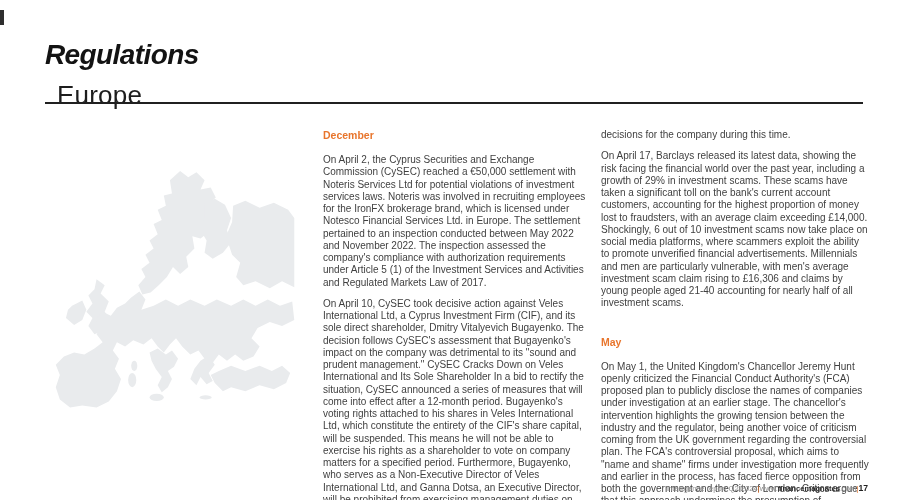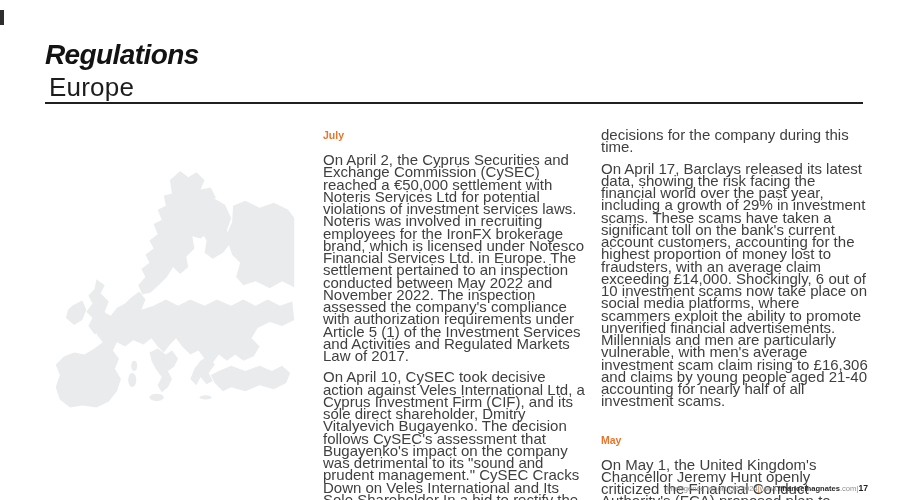--- a/index.html
+++ b/index.html
@@ -8,37 +8,37 @@
     font-family:"Liberation Sans", sans-serif; overflow:hidden;
   }
   .edge-mark { position:absolute; left:0; top:10px; width:4px; height:15px; background:#2e2e2e; }
 
   .header { position:absolute; left:45px; top:41px; }
   .title-bold {
     margin:0; font-size:28px; line-height:28px; font-weight:700;
     letter-spacing:-0.6px; color:#131313;font-style:italic;
   }
   .title-light {
-    margin:4px; font-size:26px; line-height:28px; font-weight:300;
+    margin:12px; font-size:26px; line-height:28px; font-weight:300;
     letter-spacing:0.2px; color:#1d1d1d;
   }
   .rule { position:absolute; left:45px; top:102px; width:818px; border-top:2px solid #202020; }
 
   .map-wrap { position:absolute; left:50px; top:165px; width:248px; height:265px; }
 
   .col { position:absolute; top:129px; }
   .col-left  { left:323px; width:266px; }
   .col-right { left:601px; width:268px; }
 
   .month-heading {
     margin:0 0 13px 0; font-size:10.5px; font-weight:700; color:#E8752C;
   }
   .month-heading.may { margin-top:26px; }
   p.body {
-    margin:0 0 9px 0; font-size:15px; line-height:12.25px; color:#3f3f3f;
+    margin:0 0 9px 0; font-size:10px; line-height:12.25px; color:#3f3f3f;
   }
 
   .footer {
     position:absolute; right:32px; bottom:7px; display:flex; align-items:center;
     gap:0; font-size:7.6px; color:#8f8f8f;
   }
   .footer .sep { color:#E8752C; font-size:8px; }
   .footer .site-name { font-weight:700; color:#2a2a2a; }
   .footer .page-num { font-weight:700; color:#222222; font-size:8.6px; }
 </style>
@@ -79,21 +79,21 @@
 
         <path d="M146,192 L154,187 L160,196 L154,204 L158,212 L152,215 L146,208 L142,216 L136,210 L140,200 Z"></path>
         <ellipse cx="151" cy="228" rx="6" ry="2"></ellipse>
 
         <path d="M164,202 L176,197 L190,202 L204,197 L216,202 L226,197 L234,204 L230,214 L218,220 L204,216 L190,222 L176,218 L168,222 L160,214 L156,206 Z"></path>
       </g>
     </svg>
   </div>
 
   <div class="col col-left">
-    <h3 class="month-heading">July</h3>
+    <h3 class="month-heading">December</h3>
     <p class="body">On April 2, the Cyprus Securities and Exchange Commission (CySEC) reached a €50,000 settlement with Noteris Services Ltd for potential violations of investment services laws. Noteris was involved in recruiting employees for the IronFX brokerage brand, which is licensed under Notesco Financial Services Ltd. in Europe. The settlement pertained to an inspection conducted between May 2022 and November 2022. The inspection assessed the company's compliance with authorization requirements under Article 5 (1) of the Investment Services and Activities and Regulated Markets Law of 2017.</p>
     <p class="body">On April 10, CySEC took decisive action against Veles International Ltd, a Cyprus Investment Firm (CIF), and its sole direct shareholder, Dmitry Vitalyevich Bugayenko. The decision follows CySEC's assessment that Bugayenko's impact on the company was detrimental to its "sound and prudent management." CySEC Cracks Down on Veles International and Its Sole Shareholder In a bid to rectify the situation, CySEC announced a series of measures that will come into effect after a 12-month period. Bugayenko's voting rights attached to his shares in Veles International Ltd, which constitute the entirety of the CIF's share capital, will be suspended. This means he will not be able to exercise his rights as a shareholder to vote on company matters for a specified period. Furthermore, Bugayenko, who serves as a Non-Executive Director of Veles International Ltd, and Ganna Dotsa, an Executive Director, will be prohibited from exercising management duties on the company's Board of Directors for two years. This effectively bans them from making managerial</p>
   </div>
 
   <div class="col col-right">
     <p class="body">decisions for the company during this time.</p>
     <p class="body">On April 17, Barclays released its latest data, showing the risk facing the financial world over the past year, including a growth of 29% in investment scams. These scams have taken a significant toll on the bank's current account customers, accounting for the highest proportion of money lost to fraudsters, with an average claim exceeding £14,000. Shockingly, 6 out of 10 investment scams now take place on social media platforms, where scammers exploit the ability to promote unverified financial advertisements. Millennials and men are particularly vulnerable, with men's average investment scam claim rising to £16,306 and claims by young people aged 21-40 accounting for nearly half of all investment scams.</p>
     <h3 class="month-heading may">May</h3>
     <p class="body">On May 1, the United Kingdom's Chancellor Jeremy Hunt openly criticized the Financial Conduct Authority's (FCA) proposed plan to publicly disclose the names of companies under investigation at an earlier stage. The chancellor's intervention highlights the growing tension between the industry and the regulator, being another voice of criticism coming from the UK government regarding the controversial plan. The FCA's controversial proposal, which aims to "name and shame" firms under investigation more frequently and earlier in the process, has faced fierce opposition from both the government and the City of London.  Critics argue that this approach undermines the presumption of innocence and could potentially harm the UK's international competitiveness in the financial services industry. "I</p>
   </div>

